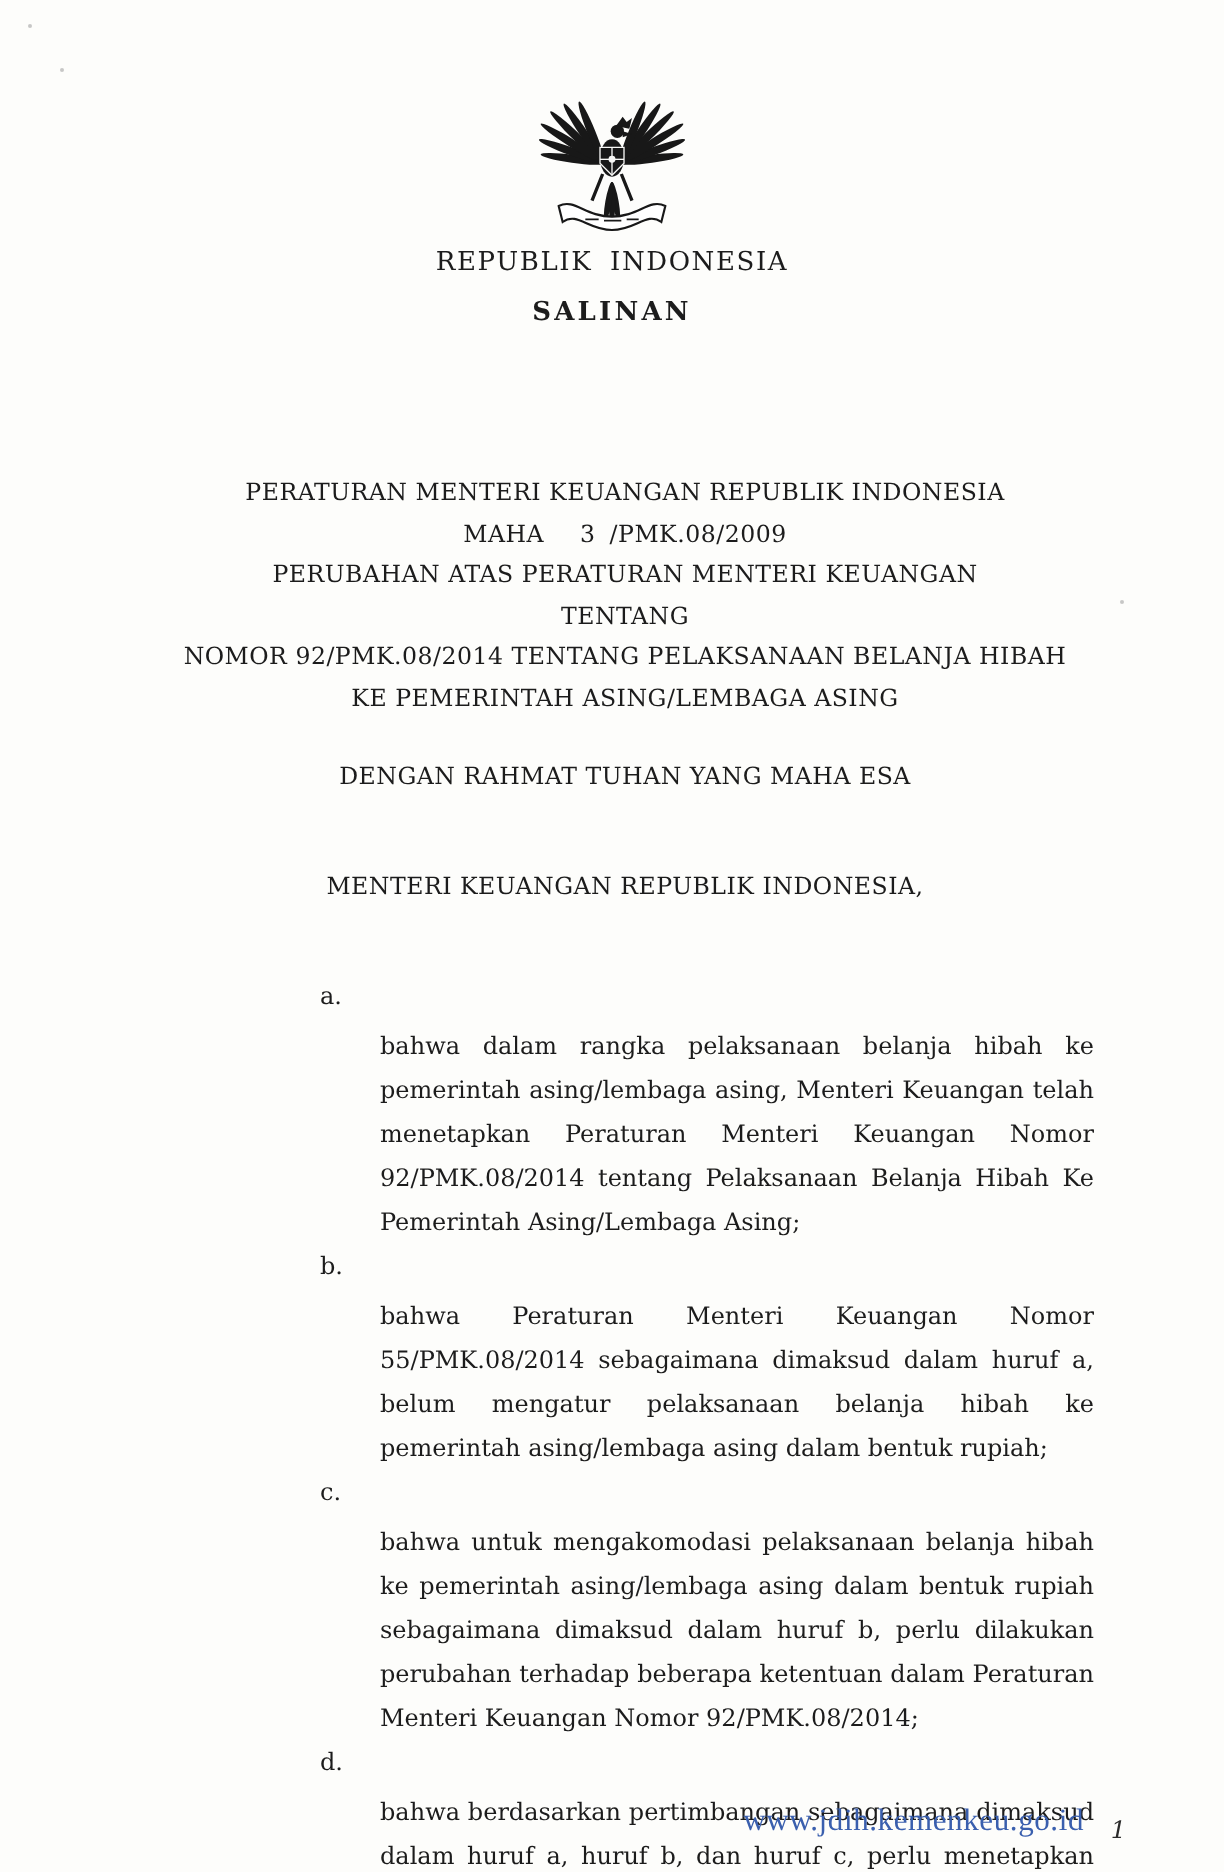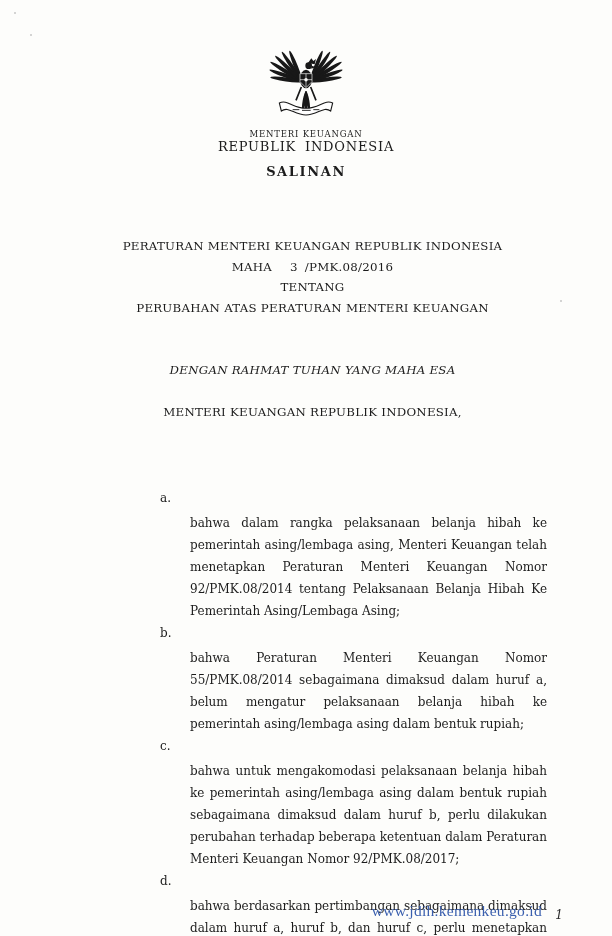--- a/index.html
+++ b/index.html
@@ -42,22 +42,22 @@
   
   .title-block {
     position: absolute;
     top: 236px; left: 53px; right: 40px;
     text-align: center;
     font-size: 11.8px;
     line-height: 20.5px;
     letter-spacing: 0.25px;
   }
   .nomor-line .nomor-value { margin: 0 7px 0 18px; }
-  .invocation { margin-top: 42px; font-style: italic; }
-  .issuer { margin-top: 21px; }
+  .invocation { margin-top: 19px; }
+  .issuer { margin-top: 34px; }
 
   
   .preamble {
     position: absolute;
     top: 487px; left: 65px; right: 65px;
     font-size: 12px;
     line-height: 22px;
   }
   .preamble-row { display: flex; align-items: flex-end; }
   .preamble-label { width: 72px; flex: none; }
@@ -139,32 +139,33 @@
           <line x1="51" y1="55" x2="69" y2="55" stroke="#f8f8f6" stroke-width="1"></line>
           <line x1="60" y1="46" x2="60" y2="66" stroke="#f8f8f6" stroke-width="1"></line>
           <circle cx="60" cy="55" r="2.6" fill="#f8f8f6"></circle>
 
           <path d="M20,90 C32,84 40,98 60,98 C80,98 88,84 100,90 L97,102 C86,94 78,108 60,108 C42,108 34,94 23,102 Z" fill="#ffffff" stroke="#181818" stroke-width="1.6"></path>
 
           <path d="M40,100 h10 M54,101 h13 M71,100 h9" stroke="#181818" stroke-width="1.4" fill="none"></path>
         </g>
       </svg>
     </span>
-    <div class="ministry-line1">MENTERI KEUANGAN</div>
     <div class="ministry-line2">REPUBLIK INDONESIA</div>
     <div class="salinan">SALINAN</div>
   </header>
 
   <section class="title-block">
     <div>PERATURAN MENTERI KEUANGAN REPUBLIK INDONESIA</div>
     <div class="nomor-line">
-      <span>MAHA</span><span class="nomor-value">3</span><span>/PMK.08/2016</span>
+      <span>MAHA</span><span class="nomor-value">3</span><span>/PMK.08/2009</span>
     </div>
+    <div>PERUBAHAN ATAS PERATURAN MENTERI KEUANGAN</div>
     <div>TENTANG</div>
-    <div>PERUBAHAN ATAS PERATURAN MENTERI KEUANGAN</div>
+    <div>NOMOR 92/PMK.08/2014 TENTANG PELAKSANAAN BELANJA HIBAH</div>
+    <div>KE PEMERINTAH ASING/LEMBAGA ASING</div>
     <div class="invocation">DENGAN RAHMAT TUHAN YANG MAHA ESA</div>
     <div class="issuer">MENTERI KEUANGAN REPUBLIK INDONESIA,</div>
   </section>
 
   <section class="preamble">
     <div class="preamble-row">
       <div class="preamble-label">Menimbang</div>
       <div class="preamble-colon">:</div>
       <div class="consider-items">
 
@@ -173,21 +174,21 @@
           <div class="consider-text">bahwa dalam rangka pelaksanaan belanja hibah ke pemerintah asing/lembaga asing, Menteri Keuangan telah menetapkan Peraturan Menteri Keuangan Nomor 92/PMK.08/2014 tentang Pelaksanaan Belanja Hibah Ke Pemerintah Asing/Lembaga Asing;</div>
         </div>
 
         <div class="consider-item">
           <div class="consider-letter">b.</div>
           <div class="consider-text">bahwa Peraturan Menteri Keuangan Nomor 55/PMK.08/2014 sebagaimana dimaksud dalam huruf a, belum mengatur pelaksanaan belanja hibah ke pemerintah asing/lembaga asing dalam bentuk rupiah;</div>
         </div>
 
         <div class="consider-item">
           <div class="consider-letter">c.</div>
-          <div class="consider-text">bahwa untuk mengakomodasi pelaksanaan belanja hibah ke pemerintah asing/lembaga asing dalam bentuk rupiah sebagaimana dimaksud dalam huruf b, perlu dilakukan perubahan terhadap beberapa ketentuan dalam Peraturan Menteri Keuangan Nomor 92/PMK.08/2017;</div>
+          <div class="consider-text">bahwa untuk mengakomodasi pelaksanaan belanja hibah ke pemerintah asing/lembaga asing dalam bentuk rupiah sebagaimana dimaksud dalam huruf b, perlu dilakukan perubahan terhadap beberapa ketentuan dalam Peraturan Menteri Keuangan Nomor 92/PMK.08/2014;</div>
         </div>
 
         <div class="consider-item">
           <div class="consider-letter">d.</div>
           <div class="consider-text stretch-last">bahwa berdasarkan pertimbangan sebagaimana dimaksud dalam huruf a, huruf b, dan huruf c, perlu menetapkan Peraturan Menteri Keuangan tentang Perubahan Atas Peraturan Menteri Keuangan</div>
         </div>
 
       </div>
     </div>
   </section>

